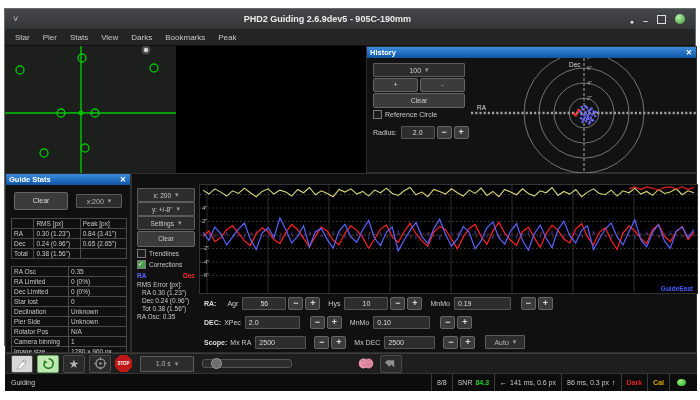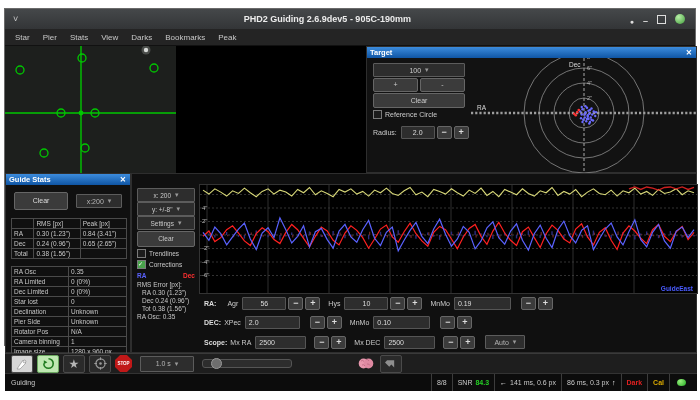--- a/index.html
+++ b/index.html
@@ -115,21 +115,21 @@
             <circle cx="80" cy="102" r="4" fill="none" stroke="#00c800" stroke-width="1.3"></circle>
             <circle cx="39" cy="107" r="4" fill="none" stroke="#00c800" stroke-width="1.3"></circle>
             <circle cx="76" cy="67" r="2.4" fill="#00c800"></circle>
             <circle cx="141" cy="4" r="4.5" fill="#cfd2cf" fill-opacity="0.25"></circle>
             <circle cx="141" cy="4" r="2.2" fill="#e6e8e6" fill-opacity="0.9"></circle>
           </svg>
     </div>
 
     <div id="target" class="panel">
       <div class="ptitle">
-        <span>Target</span>
+        <span>History</span>
         <span class="pclose"></span>
       </div>
       <svg id="target-plot" width="331" height="116" style="position:absolute;left:0;top:11px;">
             <circle cx="217" cy="55" r="15" fill="none" stroke="#8d8d8d" stroke-width="0.8"></circle>
             <circle cx="217" cy="55" r="30" fill="none" stroke="#8d8d8d" stroke-width="0.8"></circle>
             <circle cx="217" cy="55" r="45" fill="none" stroke="#8d8d8d" stroke-width="0.8"></circle>
             <circle cx="217" cy="55" r="60" fill="none" stroke="#8d8d8d" stroke-width="0.8"></circle>
             <line x1="217" y1="0" x2="217" y2="116" stroke="#a8a8a8" stroke-width="1" stroke-dasharray="3,2"></line>
             <line x1="104" y1="55" x2="330" y2="55" stroke="#9d9d9d" stroke-width="2.6" stroke-dasharray="2.2,2"></line>
             <text x="202" y="9" fill="#ddd" font-size="6.5" font-family="Liberation Sans">Dec</text>

